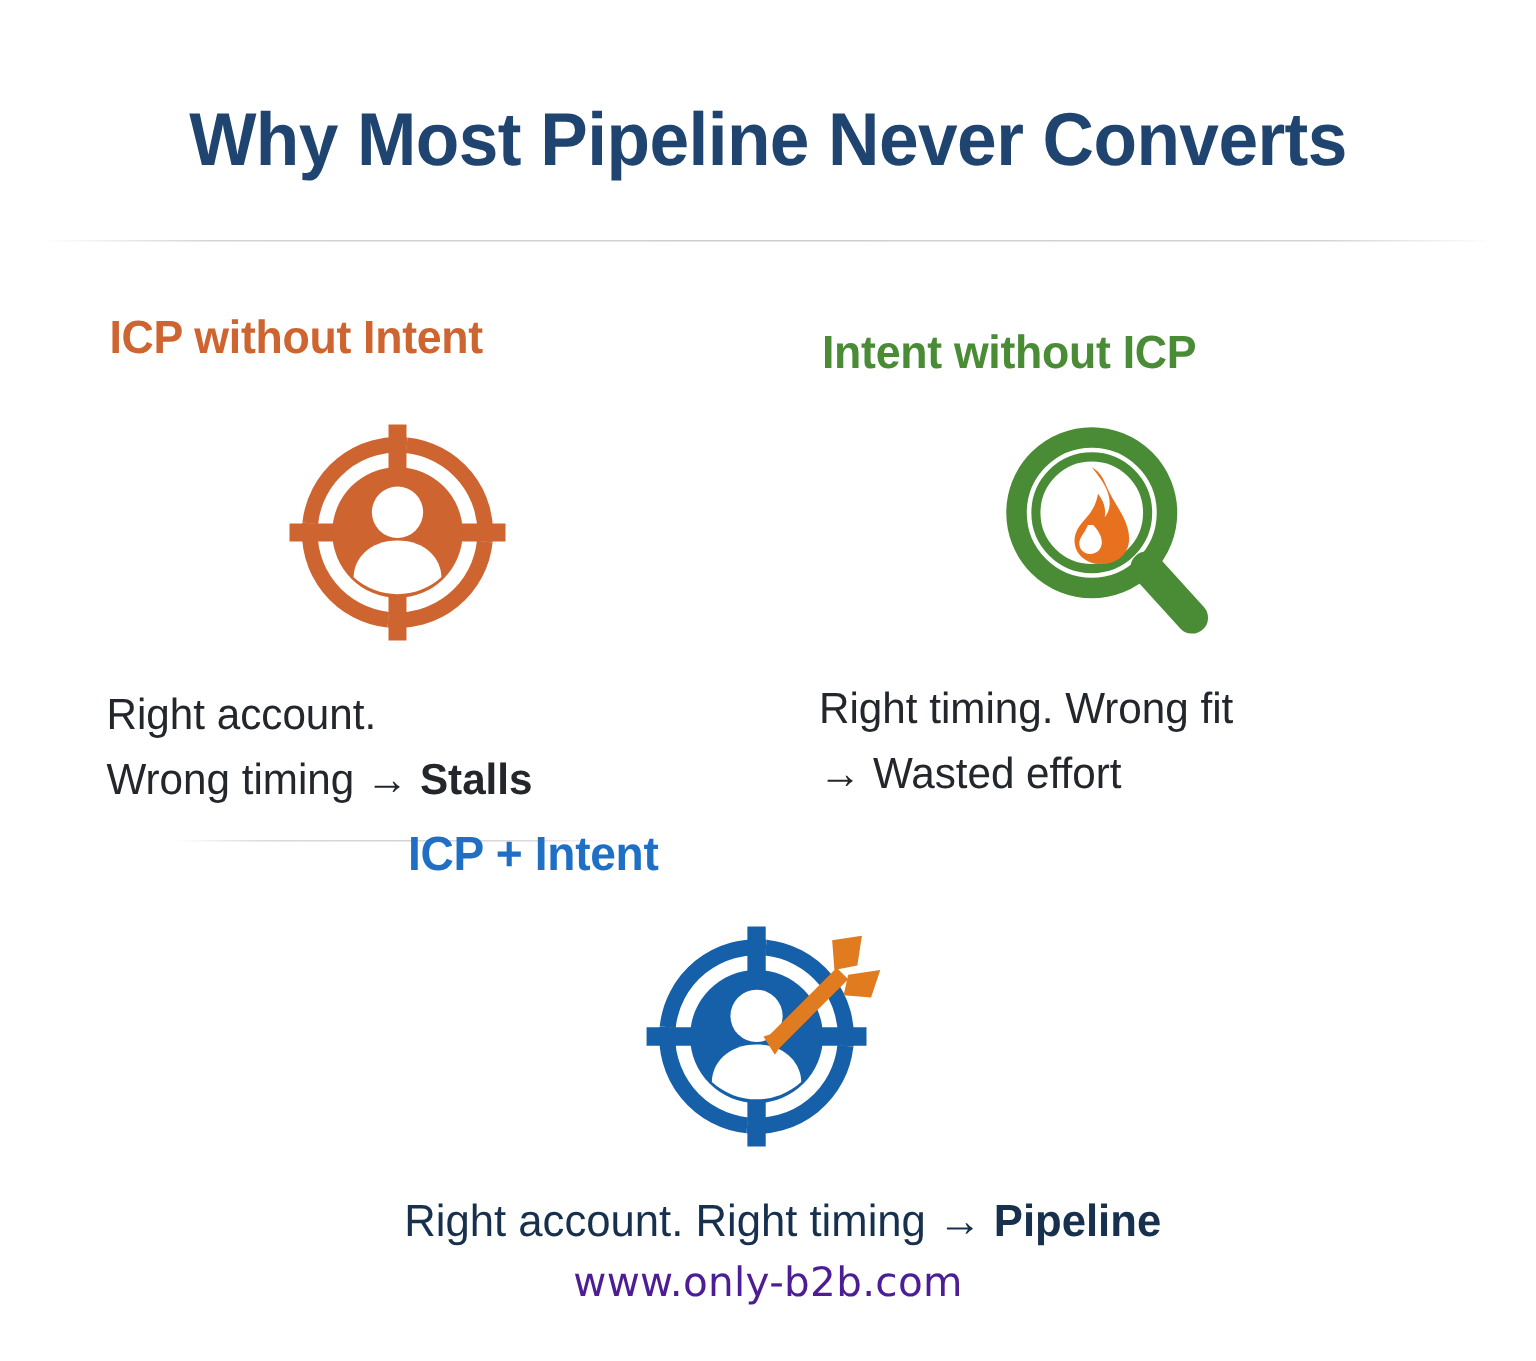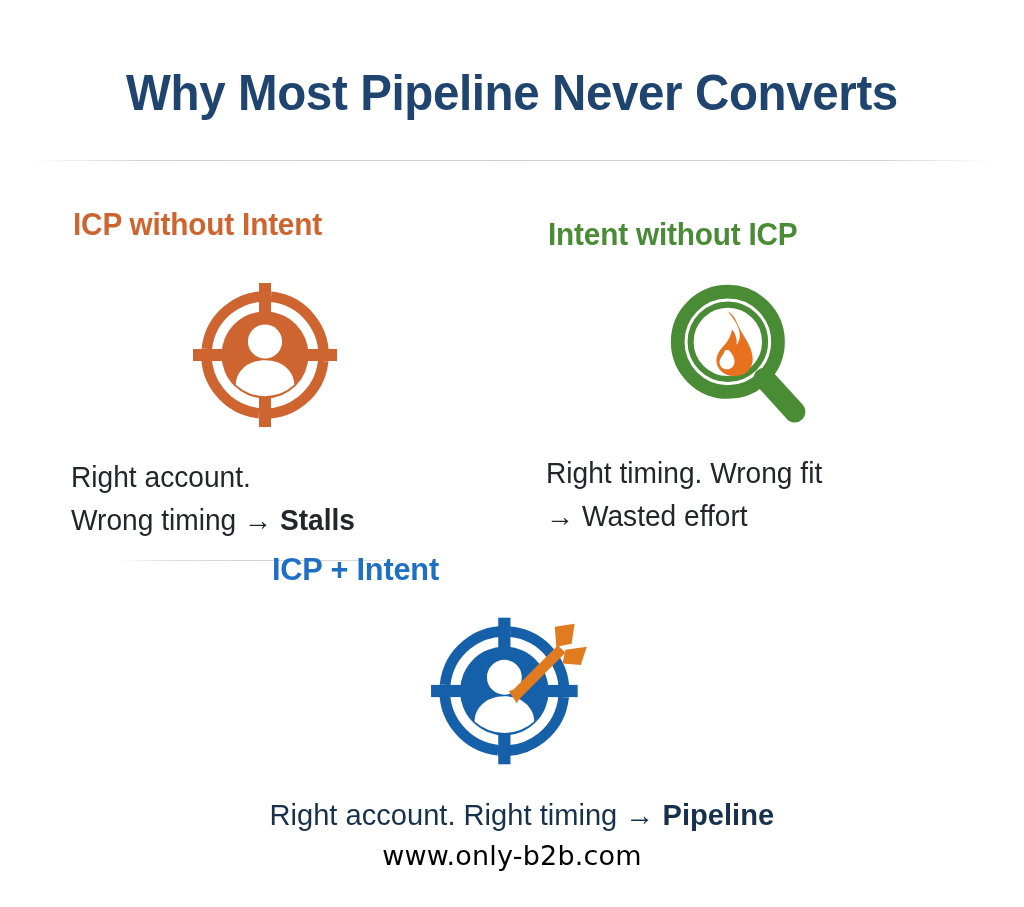--- a/index.html
+++ b/index.html
@@ -122,21 +122,21 @@
   
   .footer {
     position: absolute;
     left: 0;
     top: 840px;
     width: 1024px;
     text-align: center;
     font-family: "DejaVu Sans", sans-serif;
     font-size: 27px;
     letter-spacing: 0.2px;
-    color: #000000;
+    color: #4c1d95;
   }
 </style>
 </head>
 <body>
 
 <div class="poster">
 
   <div class="title-block">
     <div class="title">Why Most Pipeline Never Converts</div>
   </div>

